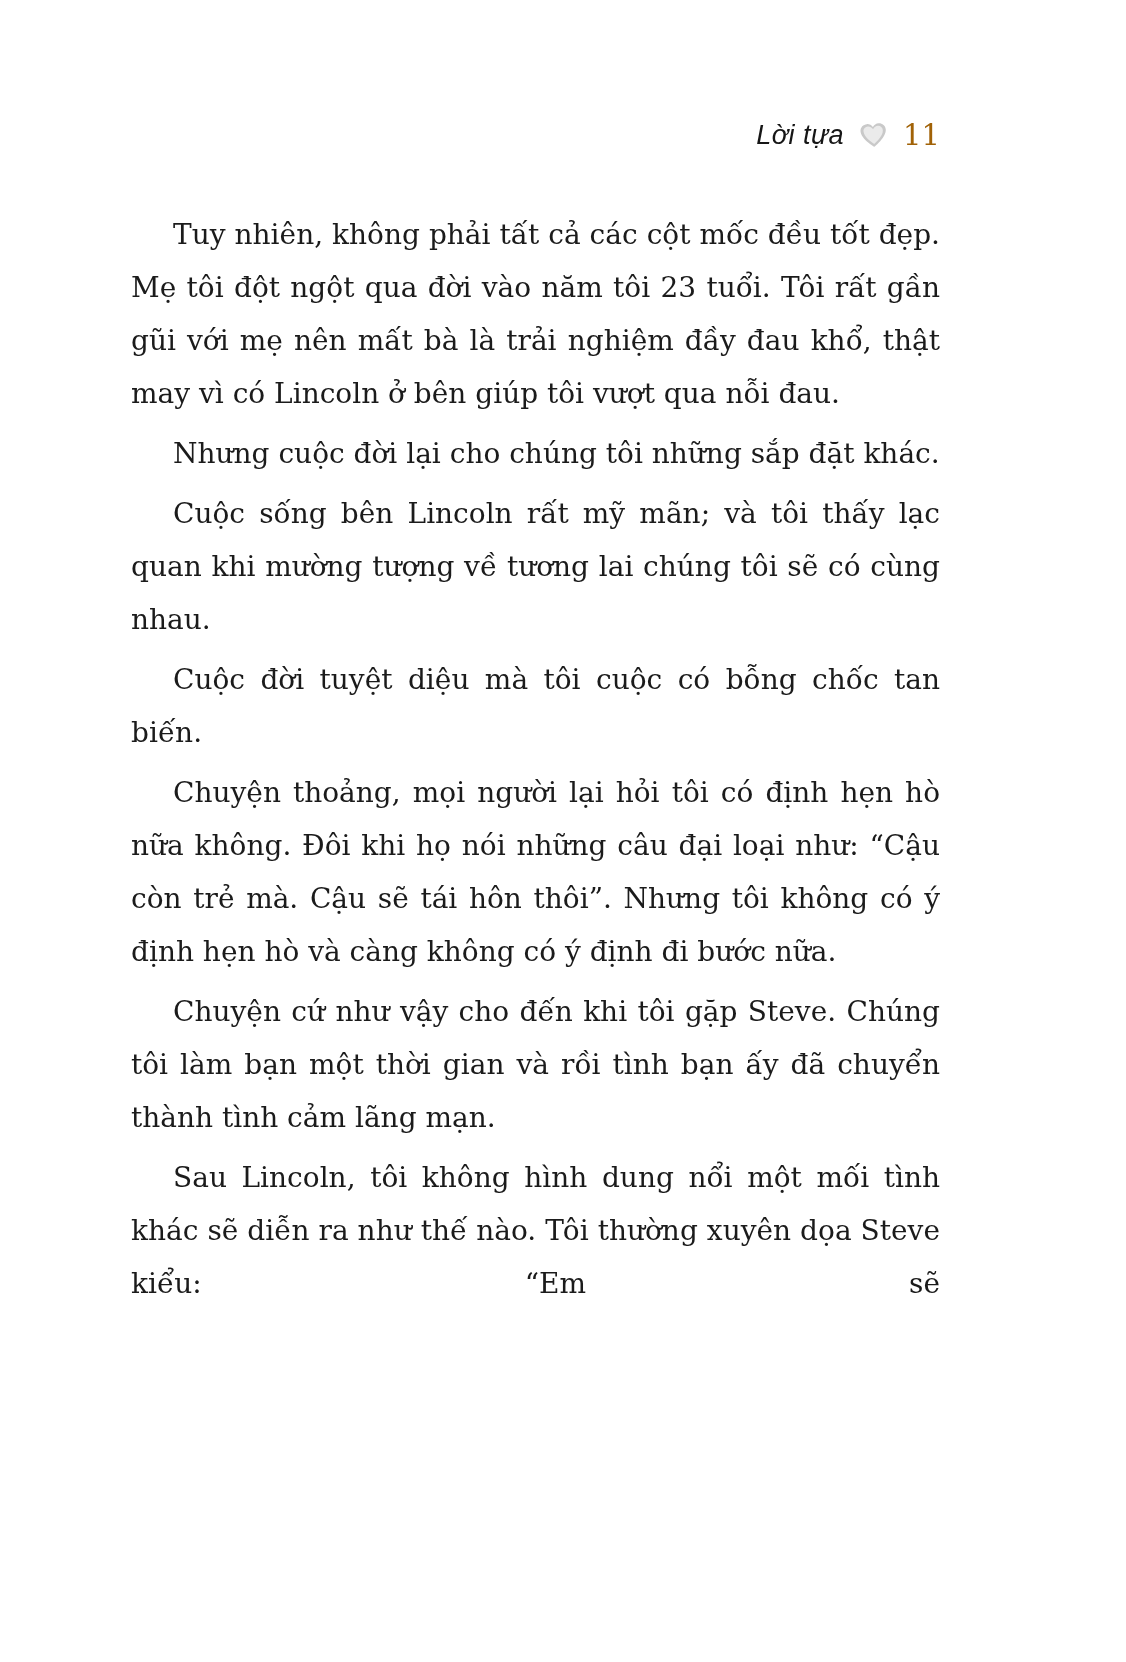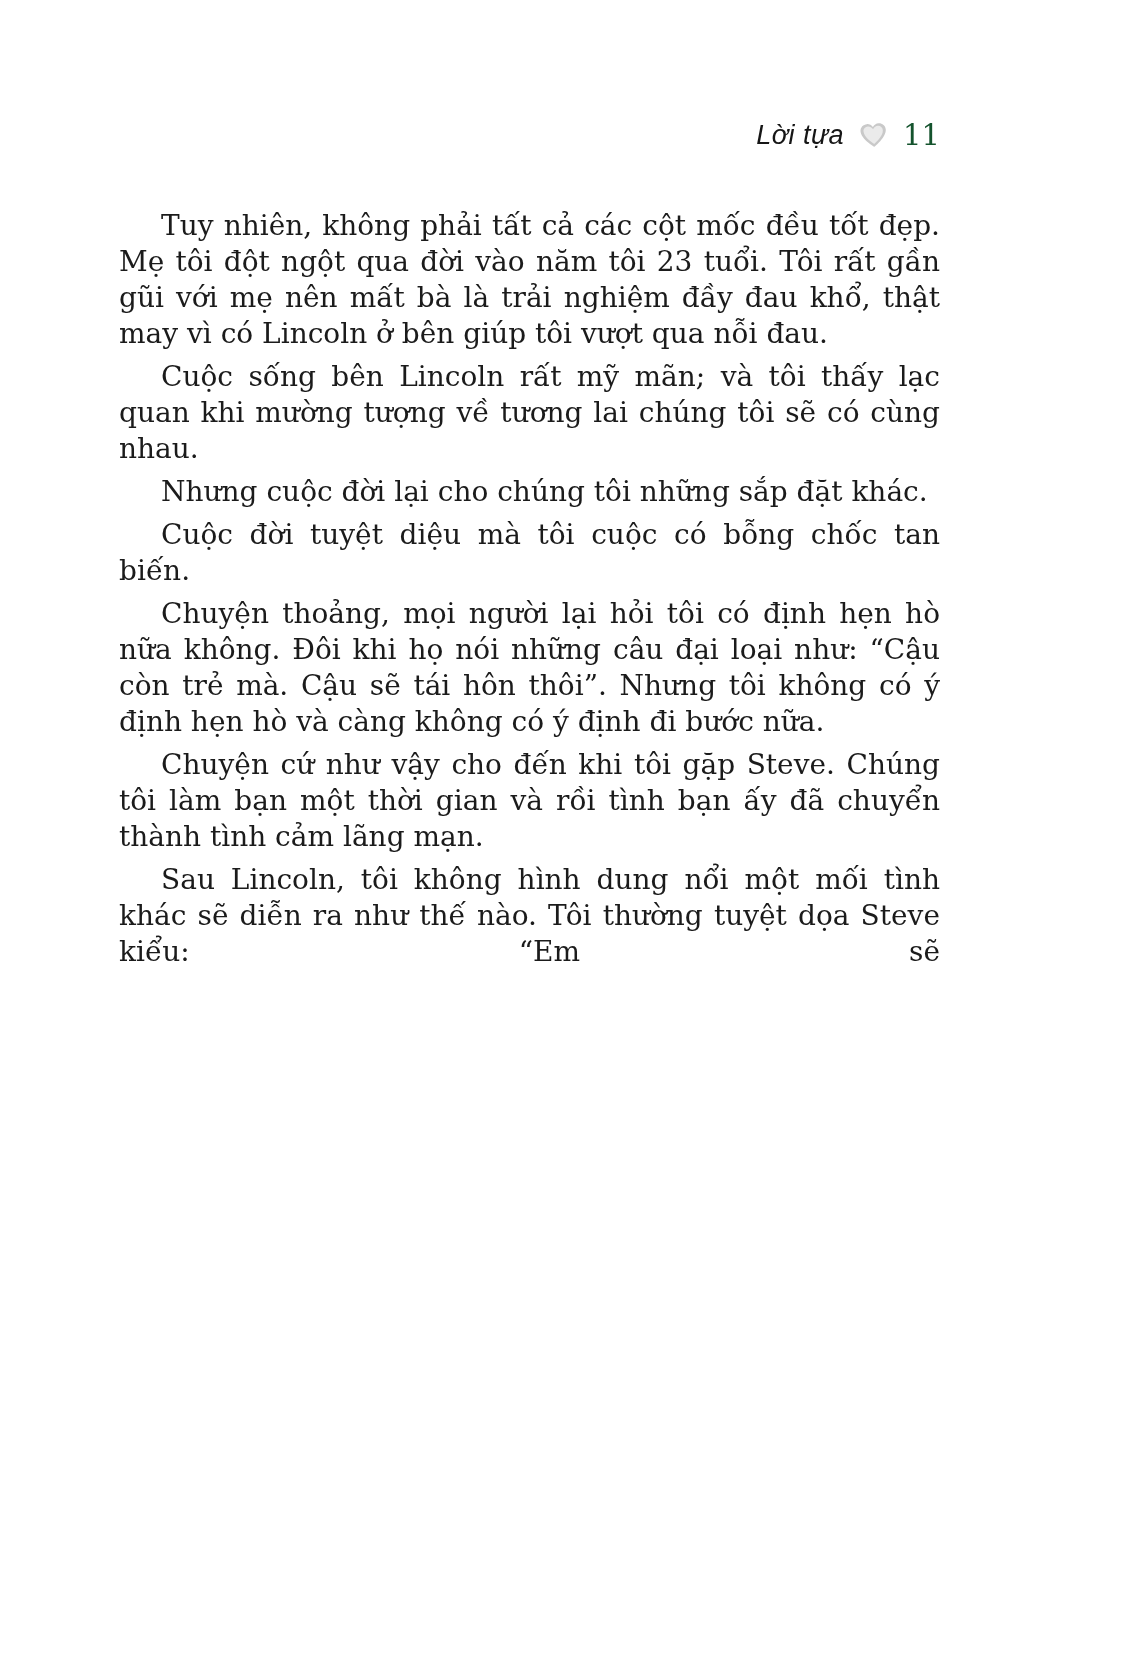--- a/index.html
+++ b/index.html
@@ -33,27 +33,28 @@
     letter-spacing: 0.5px;
   }
   .heart-icon {
     display: inline-block;
     line-height: 0;
     transform: rotate(-4deg);
   }
   .page-number {
     font-family: "DejaVu Serif", serif;
     font-size: 29px;
-    color: #14532d;
+    color: #a16207;
   }
   .body-text {
     font-family: "DejaVu Serif", "Liberation Serif", serif;
     font-size: 28px;
-    line-height: 36px;
+    line-height: 53px;
     text-align: justify;
+    margin-left: 12px;
   }
   .body-text p {
     margin: 0 0 7px 0;
     text-indent: 42px;
   }
   .body-text p.continues {
     text-align-last: justify;
   }
 </style>
 </head>
@@ -67,21 +68,21 @@
       <svg width="27" height="25" viewBox="0 0 32 29" aria-hidden="true">
         <path d="M16 28 C16 28 1 18 1 8.5 C1 3.5 5 0.5 9 0.5 C12 0.5 14.5 2 16 4.5 C17.5 2 20 0.5 23 0.5 C27 0.5 31 3.5 31 8.5 C31 18 16 28 16 28 Z" fill="#c9c9c9"></path>
         <path d="M16 24.5 C16 24.5 4.5 16.5 4.5 9 C4.5 5.5 7.3 3.4 10 3.4 C12.3 3.4 14.6 4.7 16 7 C17.4 4.7 19.7 3.4 22 3.4 C24.7 3.4 27.5 5.5 27.5 9 C27.5 16.5 16 24.5 16 24.5 Z" fill="#ebebeb"></path>
       </svg>
     </span>
     <span class="page-number">11</span>
   </div>
 
   <div class="body-text">
     <p>Tuy nhiên, không phải tất cả các cột mốc đều tốt đẹp. Mẹ tôi đột ngột qua đời vào năm tôi 23 tuổi. Tôi rất gần gũi với mẹ nên mất bà là trải nghiệm đầy đau khổ, thật may vì có Lincoln ở bên giúp tôi vượt qua nỗi đau.</p>
+    <p>Nhưng cuộc đời lại cho chúng tôi những sắp đặt khác.</p>
     <p>Cuộc sống bên Lincoln rất mỹ mãn; và tôi thấy lạc quan khi mường tượng về tương lai chúng tôi sẽ có cùng nhau.</p>
-    <p>Nhưng cuộc đời lại cho chúng tôi những sắp đặt khác.</p>
     <p>Cuộc đời tuyệt diệu mà tôi cuộc có bỗng chốc tan biến.</p>
     <p>Chuyện thoảng, mọi người lại hỏi tôi có định hẹn hò nữa không. Đôi khi họ nói những câu đại loại như: “Cậu còn trẻ mà. Cậu sẽ tái hôn thôi”. Nhưng tôi không có ý định hẹn hò và càng không có ý định đi bước nữa.</p>
     <p>Chuyện cứ như vậy cho đến khi tôi gặp Steve. Chúng tôi làm bạn một thời gian và rồi tình bạn ấy đã chuyển thành tình cảm lãng mạn.</p>
-    <p class="continues">Sau Lincoln, tôi không hình dung nổi một mối tình khác sẽ diễn ra như thế nào. Tôi thường tuyệt dọa Steve kiểu: “Em sẽ</p>
+    <p class="continues">Sau Lincoln, tôi không hình dung nổi một mối tình khác sẽ diễn ra như thế nào. Tôi thường xuyên dọa Steve kiểu: “Em sẽ</p>
   </div>
 
 </div>
 
 </body></html>

